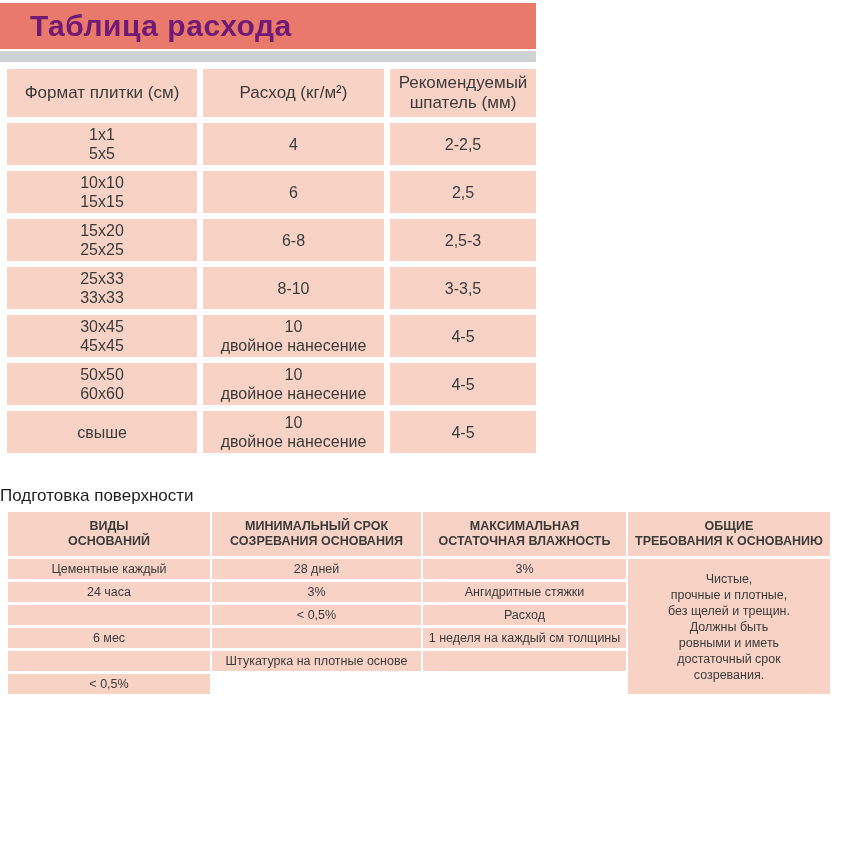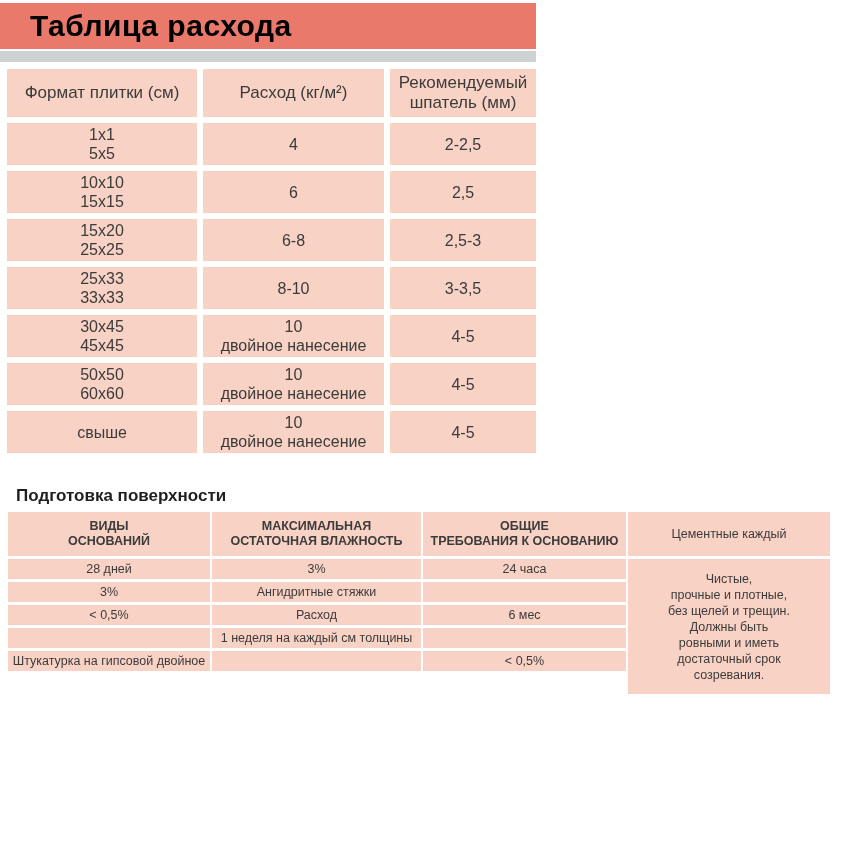--- a/index.html
+++ b/index.html
@@ -24,21 +24,21 @@
     margin-top: 3px;
     width: 536px;
     height: 46px;
     background: #e8796b;
     display: flex;
     align-items: center;
     box-sizing: border-box;
     padding-left: 30px;
   }
   .banner .banner-title {
-    color: #000000;
+    color: #701a75;
     font-size: 30px;
     font-weight: bold;
     letter-spacing: 0.5px;
   }
   .divider-strip {
     margin-top: 2px;
     width: 536px;
     height: 11px;
     background: #cfd2d3;
   }
@@ -62,23 +62,23 @@
     font-size: 16px;
     line-height: 19px;
   }
   .t1 .cell.hdr {
     font-size: 17px;
     line-height: 20px;
   }
 
   
   .prep-title {
-    margin: 33px 0 6px 16px;
+    margin: 33px 0 6px 0;
     font-size: 17px;
-    font-weight: bold;
+    font-weight: normal;
     color: #1f1f1f;
   }
   .t2 {
     margin-left: 8px;
     display: grid;
     grid-template-columns: 202px 209px 203px 202px;
     grid-template-rows: 44px repeat(6, 20px);
     gap: 3px 2px;
     width: 834px;
   }
@@ -156,20 +156,22 @@
     <div class="cell">10
 двойное нанесение</div>
     <div class="cell">4-5</div>
   </div>
 
   <div class="prep-title">Подготовка поверхности</div>
 
   <div class="t2">
     <div class="cell hdr">ВИДЫ
 ОСНОВАНИЙ</div>
+    <div class="cell hdr">МИНИМАЛЬНЫЙ СРОК
+СОЗРЕВАНИЯ ОСНОВАНИЯ</div>
     <div class="cell hdr">МАКСИМАЛЬНАЯ
 ОСТАТОЧНАЯ ВЛАЖНОСТЬ</div>
     <div class="cell hdr">ОБЩИЕ
 ТРЕБОВАНИЯ К ОСНОВАНИЮ</div>
 
     <div class="cell merged">Чистые,
 прочные и плотные,
 без щелей и трещин.
 Должны быть
 ровными и иметь
@@ -187,18 +189,18 @@
     <div class="cell"></div>
     <div class="cell">&lt; 0,5%</div>
 
     <div class="cell">Расход</div>
     <div class="cell">6 мес</div>
     <div class="cell"></div>
 
     <div class="cell">1 неделя на каждый см толщины</div>
     <div class="cell"></div>
 
-    <div class="cell">Штукатурка на гипсовой двойное</div>
+    <div class="cell">Штукатурка на плотные основе</div>
     <div class="cell"></div>
     <div class="cell">&lt; 0,5%</div>
   </div>
 
 </div>
 
 </body></html>

